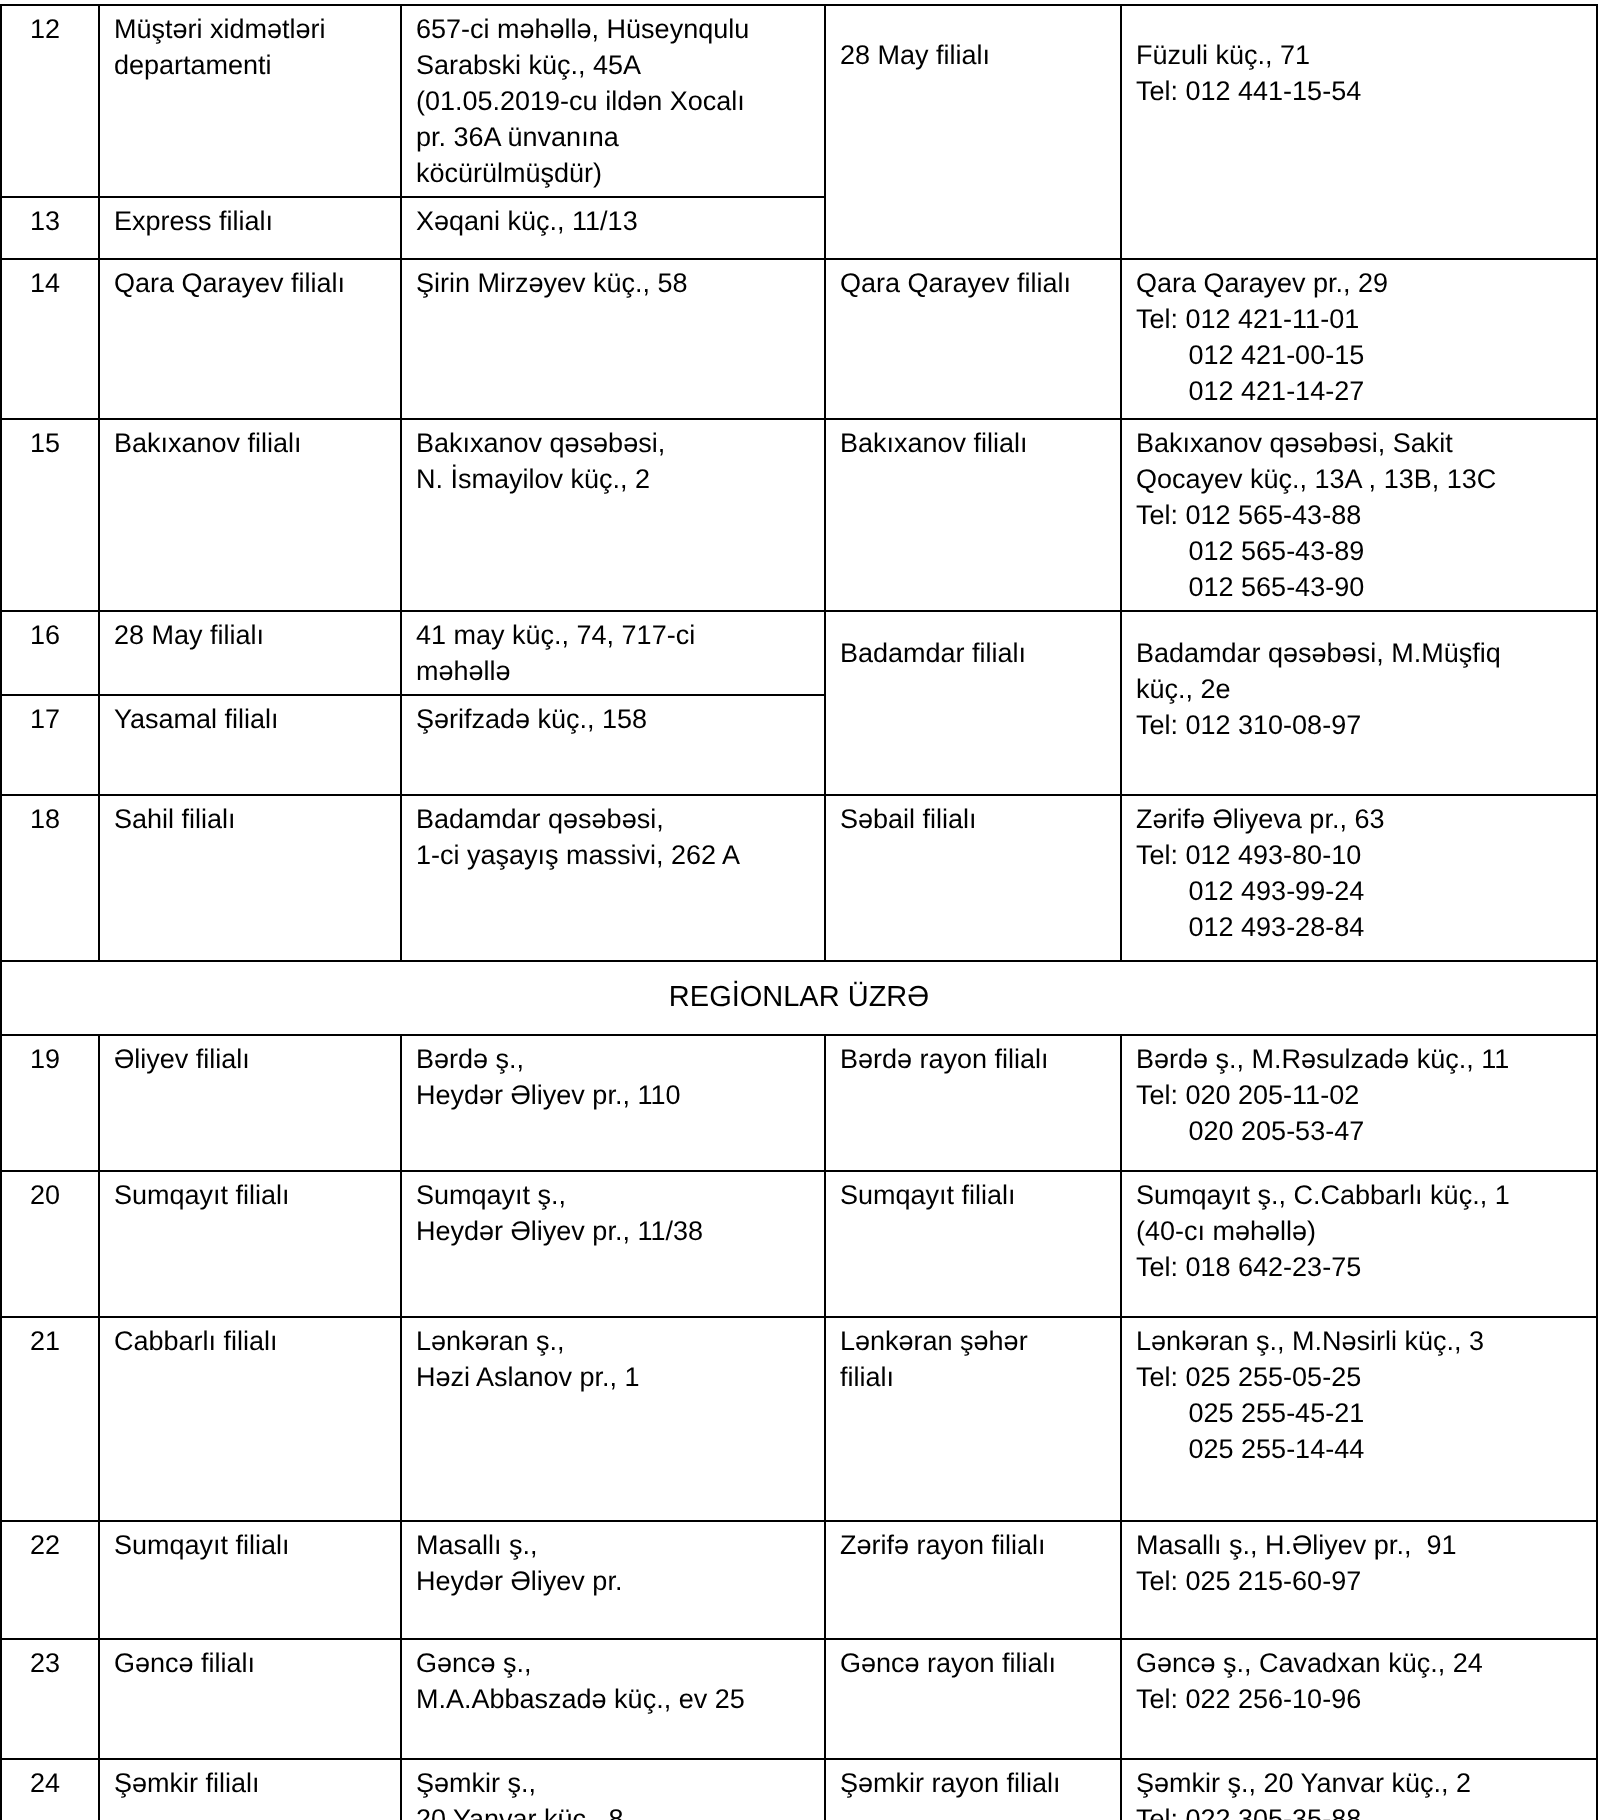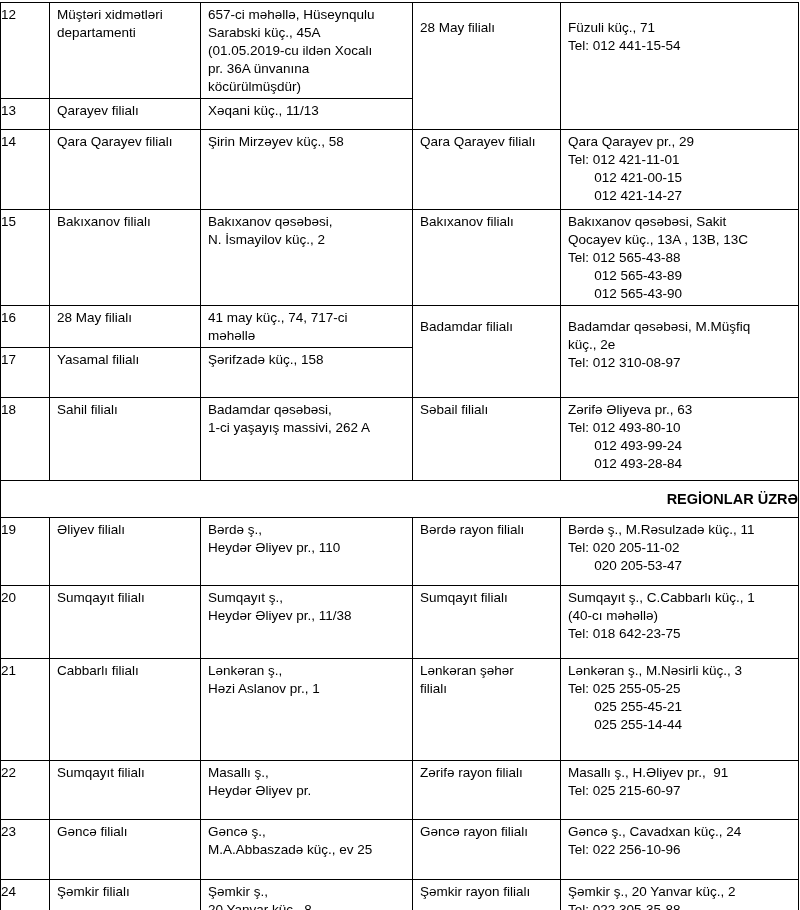--- a/index.html
+++ b/index.html
@@ -18,26 +18,26 @@
   }
   td{
     border:1.5px solid #000;
     vertical-align:top;
     padding:3px 4px 2px 7px;
     line-height:18px;
     white-space:pre-wrap;
     overflow:hidden;
     word-wrap:break-word;
   }
-  td.num{padding-left:0;}
+  td.num{padding-left:14px;}
   td.offset-lg{padding-top:16px;}  
   td.offset-md{padding-top:12px;}  
   td.section{
-    font-weight:bold;
-    text-align:right;
+    font-weight:normal;
+    text-align:center;
     font-size:14.5px;
     padding:9px 0 8px 0;
     white-space:normal;
   }
 </style>
 </head>
 <body>
 
 <table class="branches">
   <colgroup>
@@ -58,21 +58,21 @@
 (01.05.2019-cu ildən Xocalı
 pr. 36A ünvanına
 köcürülmüşdür)</td>
     <td rowspan="2" class="offset-lg">28 May filialı</td>
     <td rowspan="2" class="offset-lg">Füzuli küç., 71
 Tel: 012 441-15-54</td>
   </tr>
 
   <tr style="height:31px">
     <td class="num">13</td>
-    <td>Qarayev filialı</td>
+    <td>Express filialı</td>
     <td>Xəqani küç., 11/13</td>
   </tr>
 
   <tr style="height:80px">
     <td class="num">14</td>
     <td>Qara Qarayev filialı</td>
     <td>Şirin Mirzəyev küç., 58</td>
     <td>Qara Qarayev filialı</td>
     <td>Qara Qarayev pr., 29
 Tel: 012 421-11-01

